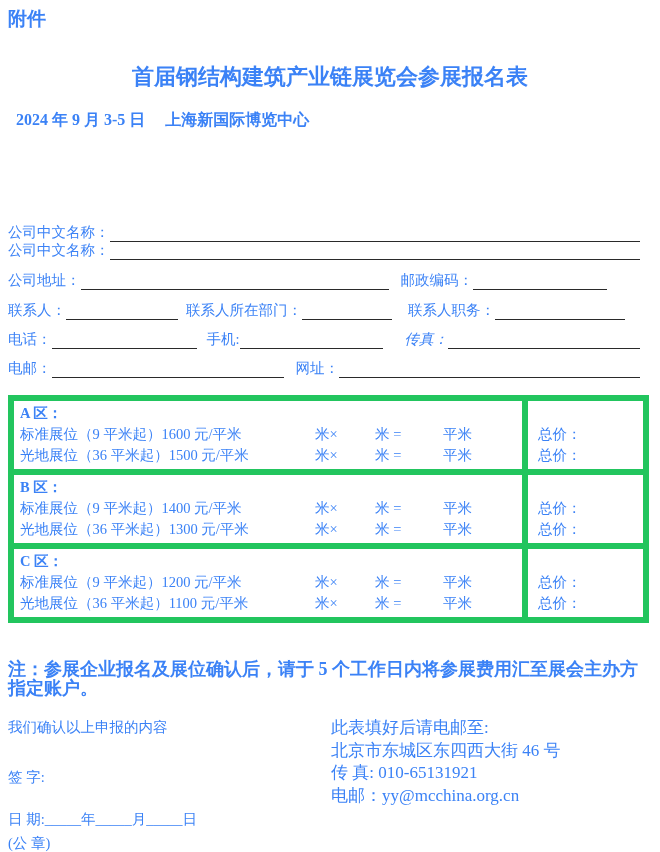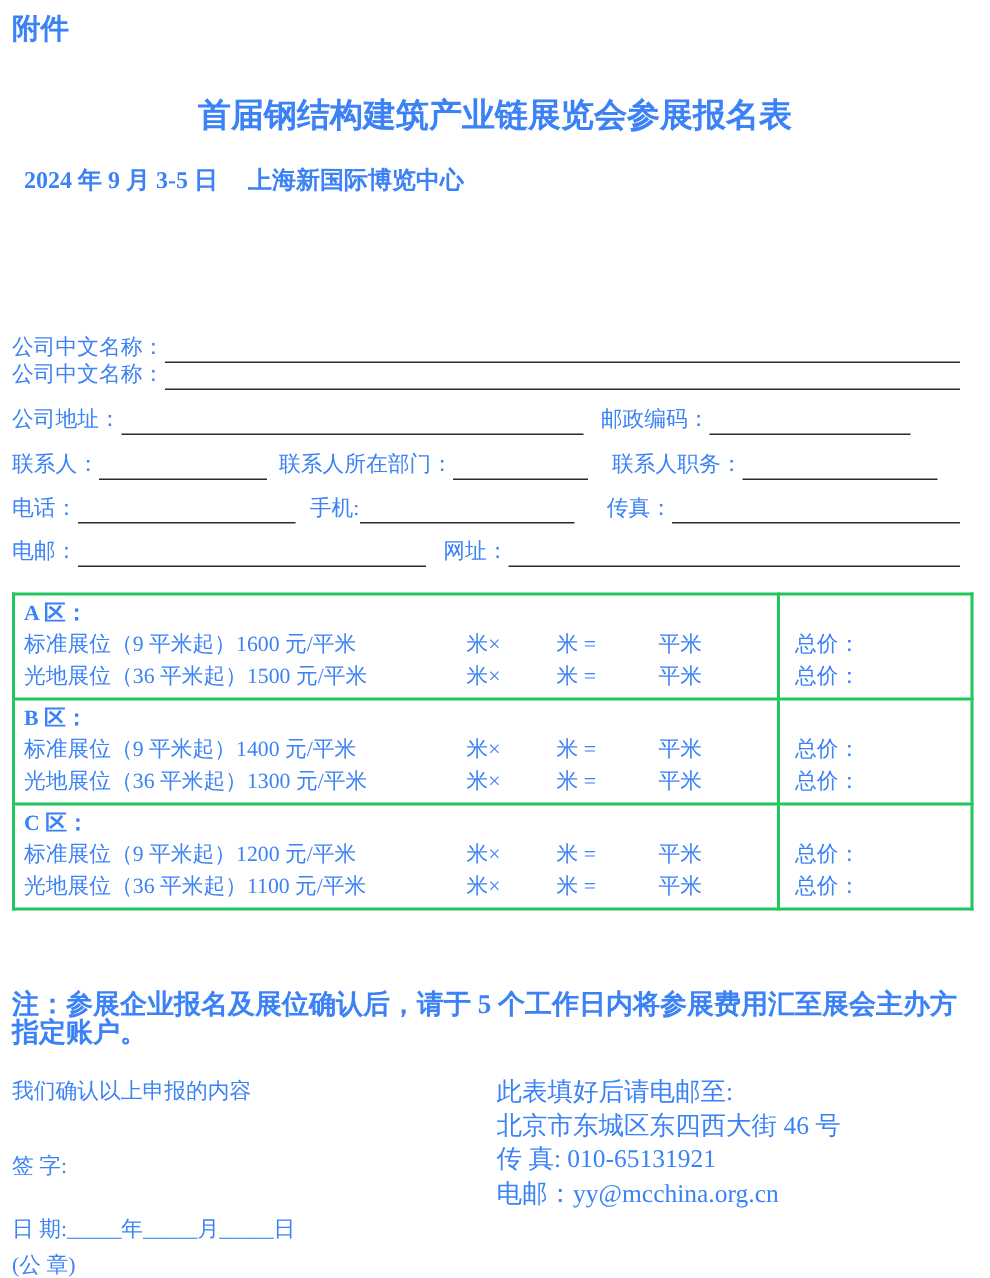--- a/index.html
+++ b/index.html
@@ -28,29 +28,29 @@
     white-space:nowrap;
   }
   .r1{top:220px;} .r2{top:238px;} .r3{top:268px;}
   .r4{top:298px;} .r5{top:327px;text-align:right;} .r6{top:356px;}
   .uline { border-bottom:1px solid #2a2a2a; height:20px; }
   .grow { flex:1 1 auto; }
   .w308{flex:0 0 308px;}
   .w112{flex:0 0 112px;} .w90{flex:0 0 90px;}
   .w145{flex:0 0 145px;} .w143{flex:0 0 143px;} .w232{flex:0 0 232px;}
   .ml8{margin-left:8px;} .ml10{margin-left:10px;} .ml12{margin-left:12px;}
-  .ml16{margin-left:16px;} .ml22{margin-left:22px;}
+  .ml16{margin-left:16px;} .ml22{margin-left:22px;font-style:italic;}
   .mr15{margin-right:15px;} .mr33{margin-right:33px;}
   
   .booth-table {
     position:absolute; left:8px; top:395px; width:641px;
     border-collapse:collapse; font-size:14.5px;
   }
   .booth-table td {
-    border:2px solid #22c55e; vertical-align:top; padding:2px 6px 3px 6px;
+    border:6px solid #22c55e; vertical-align:top; padding:2px 6px 3px 6px;
   }
   .booth-table tr + tr td { border-top-width:2px; }
   td.zone { width:496px; }
   .zname { height:21px; line-height:21px; font-weight:bold; }
   .zline { display:flex; height:21px; line-height:21px; white-space:nowrap; }
   .bdesc { flex:0 0 295px; }
   .mx { flex:0 0 60px; }
   .meq { flex:0 0 68px; }
   .tspacer { height:21px; }
   .tline { height:21px; line-height:21px; }

